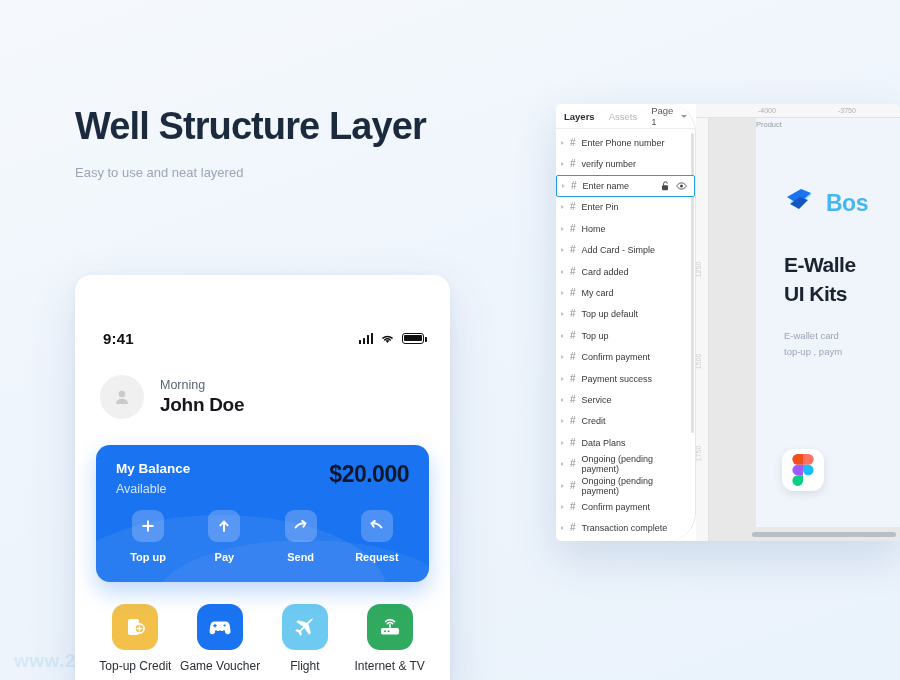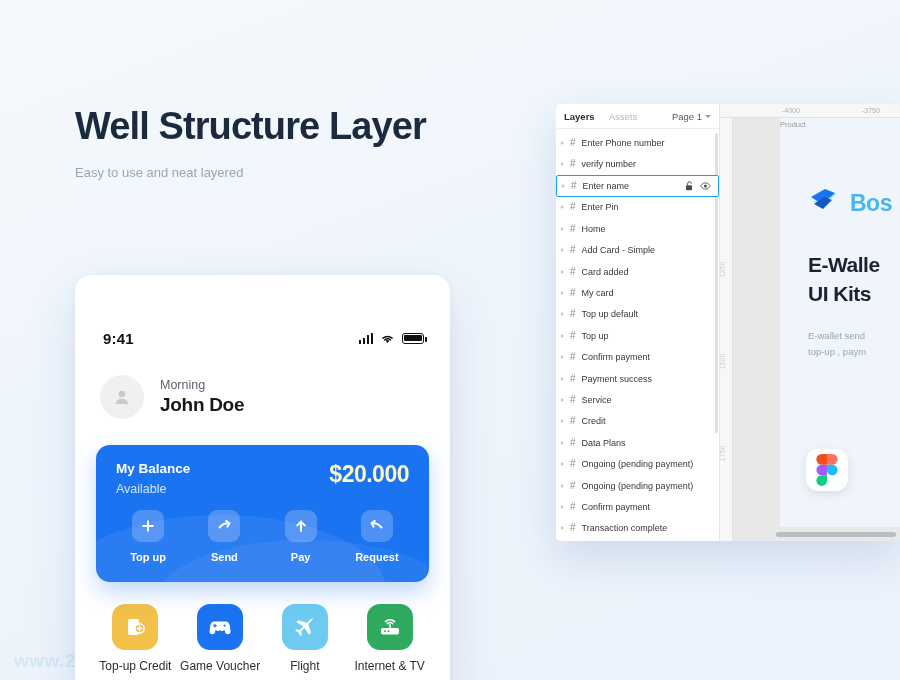--- a/index.html
+++ b/index.html
@@ -71,21 +71,21 @@
   }
   .wave{ position:absolute; border-radius:50%; background:rgba(255,255,255,.07); }
   .w1{ width:330px; height:150px; left:-40px; top:70px; }
   .w2{ width:300px; height:120px; left:60px; top:95px; background:rgba(255,255,255,.06); }
   .bal-top{
     position:relative; display:flex; justify-content:space-between;
     align-items:flex-start; padding:16px 20px 0 20px;
   }
   .bal-label{ font-size:13.5px; font-weight:700; color:#fff; }
   .bal-avail{ font-size:12.5px; color:#d3e4fd; margin-top:6px; }
-  .bal-amt{ font-size:23px; font-weight:700; color:#fef9c3; letter-spacing:-.5px; }
+  .bal-amt{ font-size:23px; font-weight:700; color:#0f172a; letter-spacing:-.5px; }
   .bal-actions{
     position:relative; display:flex; justify-content:space-around;
     padding:14px 14px 0 14px;
   }
   .act{ width:62px; text-align:center; }
   .act .sq{
     width:32px; height:32px; margin:0 auto; border-radius:9px;
     background:rgba(255,255,255,.22);
     display:flex; align-items:center; justify-content:center;
   }
@@ -103,22 +103,22 @@
   
   .figma{
     position:absolute; left:556px; top:104px; width:344px; height:437px;
     background:#fff; border-radius:5px; overflow:hidden;
     box-shadow:0 16px 44px rgba(40,80,140,.16);
     z-index:4; display:flex; flex-direction:column;
   }
   .fg-body{ flex:1; display:flex; min-height:0; }
 
   
-  .lpanel{ width:164px; display:flex; flex-direction:column; background:#fff;
-           border-right:1px solid #e6e6e6; min-height:0; }
+  .lpanel{ width:140px; display:flex; flex-direction:column; background:#fff;
+           border-right:1px solid #e6e6e6; min-height:0;border-radius:28px; }
   .ltabs{
     height:25px; display:flex; align-items:center; gap:14px; padding:0 8px;
     font-size:9.5px; border-bottom:1px solid #ededed; position:relative;
   }
   .ltabs .t{ color:#b6b6b6; }
   .ltabs .t.on{ color:#2c2c2c; font-weight:700; }
   .ltabs .page{
     margin-left:auto; display:flex; align-items:center; gap:3px; color:#585858;
   }
   .chev{ width:0;height:0;border-left:3px solid transparent;border-right:3px solid transparent;
@@ -244,34 +244,34 @@
         <div class="sq">
           <svg width="14" height="14" viewBox="0 0 14 14">
               <path d="M7 2.2v9.6M2.2 7h9.6" stroke="#fff" stroke-width="2" stroke-linecap="round"></path>
             </svg>
         </div>
         <div class="lbl">Top up</div>
       </div>
 
       <div class="act">
         <div class="sq">
+          <svg width="14" height="14" viewBox="0 0 14 14">
+              <path d="M7 12V3M7 2.6 3.3 6.4M7 2.6l3.7 3.8" stroke="#fff" stroke-width="2" stroke-linecap="round" stroke-linejoin="round" fill="none"></path>
+            </svg>
+        </div>
+        <div class="lbl">Pay</div>
+      </div>
+
+      <div class="act">
+        <div class="sq">
           <svg width="15" height="14" viewBox="0 0 15 14">
               <path d="M2.5 8.6c3-4.2 6.6-4.6 9.6-4.3M12.6 4.2 9.2 1.9M12.6 4.2l-2.3 3.5" stroke="#fff" stroke-width="1.9" stroke-linecap="round" stroke-linejoin="round" fill="none"></path>
             </svg>
         </div>
         <div class="lbl">Send</div>
-      </div>
-
-      <div class="act">
-        <div class="sq">
-          <svg width="14" height="14" viewBox="0 0 14 14">
-              <path d="M7 12V3M7 2.6 3.3 6.4M7 2.6l3.7 3.8" stroke="#fff" stroke-width="2" stroke-linecap="round" stroke-linejoin="round" fill="none"></path>
-            </svg>
-        </div>
-        <div class="lbl">Pay</div>
       </div>
 
       <div class="act">
         <div class="sq">
           <svg width="15" height="14" viewBox="0 0 15 14">
               <path d="M12.5 8.6c-3-4.2-6.6-4.6-9.6-4.3M2.4 4.2 5.8 1.9M2.4 4.2l2.3 3.5" stroke="#fff" stroke-width="1.9" stroke-linecap="round" stroke-linejoin="round" fill="none"></path>
             </svg>
         </div>
         <div class="lbl">Request</div>
       </div>
@@ -508,21 +508,21 @@
           <div class="brand">
             <svg width="34" height="30" viewBox="0 0 34 30">
               <path d="M6 14 19 3l9 3-13 12z" fill="#9fdcf7"></path>
               <path d="M3 9 17 1l10 4-13 11z" fill="#1a73f0"></path>
               <path d="M6 16 16 9l8 3-9 9z" fill="#1557c0"></path>
             </svg>
             <span class="brand-text">Bos</span>
           </div>
           <div class="ab-h">E-Walle</div>
           <div class="ab-h" style="margin-top:2px">UI Kits</div>
-          <div class="ab-p">E-wallet send</div>
+          <div class="ab-p">E-wallet card</div>
           <div class="ab-p" style="margin-top:0">top-up , paym</div>
         </div>
         <div class="figbadge">
           <svg width="22" height="32" viewBox="0 0 22 32">
             <path d="M5.7 0h5.3v10.7H5.7a5.3 5.3 0 0 1 0-10.7z" fill="#f24e1e"></path>
             <path d="M11 0h5.3a5.3 5.3 0 0 1 0 10.7H11z" fill="#ff7262"></path>
             <path d="M11 10.7h5.3a5.3 5.3 0 1 1-5.3 5.3z" fill="#1abcfe"></path>
             <path d="M5.7 10.7H11v10.6H5.7a5.3 5.3 0 0 1 0-10.6z" fill="#a259ff"></path>
             <path d="M5.7 21.3H11v5.4a5.3 5.3 0 1 1-5.3-5.4z" fill="#0acf83"></path>
           </svg>

